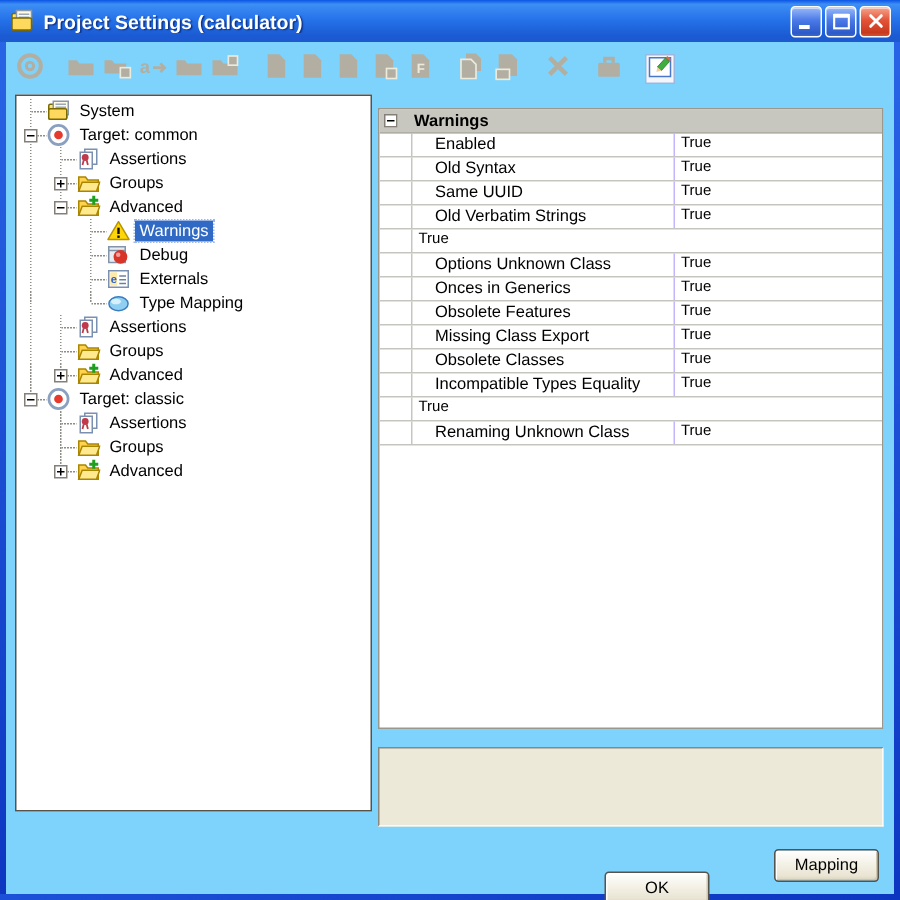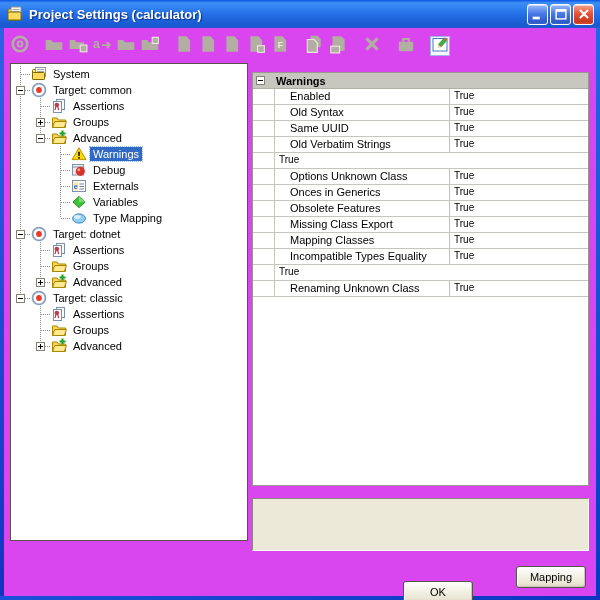--- a/index.html
+++ b/index.html
@@ -1,18 +1,18 @@
 <!DOCTYPE html>
 <html><head>
 <meta charset="utf-8">
 <style>
   html,body{margin:0;padding:0;background:#fff;}
   *{box-sizing:border-box;}
   .window{position:relative;width:600px;height:600px;font-family:"Liberation Sans",sans-serif;
-    background:#d946ef;overflow:hidden;}
+    background:#7dd3fc;overflow:hidden;}
   
   .frame-edge{position:absolute;background:linear-gradient(180deg,#2a66e8,#0d36c0);z-index:0;}
   .edge-left{left:0;top:0;bottom:0;width:4px;}
   .edge-right{right:0;top:0;bottom:0;width:4px;}
   .edge-bottom{left:0;right:0;bottom:0;height:4px;background:linear-gradient(90deg,#1c50d8,#0d36c0);}
   
   .titlebar{position:absolute;left:0;top:0;width:600px;height:28px;z-index:2;
     background:linear-gradient(180deg,#0b54e4 0%,#3d8ef5 10%,#2673ea 45%,#1a5ad2 86%,#1d59cf 100%);
     display:flex;align-items:center;padding:0 6px;}
   .titlebar .wicon{width:18px;height:18px;margin-right:5px;flex:none;}
@@ -329,55 +329,28 @@
             <line x1="8.5" y1="11" x2="13" y2="11" stroke="#6a80a0"></line>
           </svg></span>
         <span class="tlabel">Externals</span>
       </div>
       <div class="tree-row">
         <span class="tcol">
           <span class="vdot" style="height: 16px;"></span>
         </span>
         <span class="tcol"></span>
         <span class="tcol">
-          <span class="vdot" style="height: 16px;"></span>
-          <span class="hdot"></span>
-        </span>
-        <span class="ticon"><svg viewBox="0 0 16 16" width="16" height="16">
-            <path d="M8 2.4 L14 8 L8 13.6 L2 8 Z" fill="#3ec43a" stroke="#1d8c1d"></path>
-            <path d="M8 2.4 L14 8 H8 Z" fill="#7ade72"></path>
-          </svg></span>
-        <span class="tlabel">Variables</span>
-      </div>
-      <div class="tree-row">
-        <span class="tcol">
-          <span class="vdot" style="height: 16px;"></span>
-        </span>
-        <span class="tcol"></span>
-        <span class="tcol">
           <span class="vdot" style="height: 8px;"></span>
           <span class="hdot"></span>
         </span>
         <span class="ticon"><svg viewBox="0 0 16 16" width="16" height="16">
             <ellipse cx="8" cy="8.5" rx="6.4" ry="4.6" fill="#8fd0f2" stroke="#3a7ec0"></ellipse>
             <ellipse cx="6.3" cy="7" rx="3.4" ry="1.9" fill="#d8f0fb"></ellipse>
           </svg></span>
         <span class="tlabel">Type Mapping</span>
-      </div>
-      <div class="tree-row">
-        <span class="tcol">
-          <span class="vdot" style="height: 16px;"></span>
-          <span class="hdot"></span>
-          <span class="expbox"></span>
-        </span>
-        <span class="ticon"><svg viewBox="0 0 16 16" width="16" height="16">
-            <circle cx="8" cy="8" r="6.4" fill="#fff" stroke="#8aa0c0" stroke-width="1.8"></circle>
-            <circle cx="8" cy="8" r="2.9" fill="#e63a2e"></circle>
-          </svg></span>
-        <span class="tlabel">Target: dotnet</span>
       </div>
       <div class="tree-row">
         <span class="tcol">
           <span class="vdot" style="height: 16px;"></span>
         </span>
         <span class="tcol">
           <span class="vdot" style="height: 16px;"></span>
           <span class="hdot"></span>
         </span>
         <span class="ticon"><svg viewBox="0 0 16 16" width="16" height="16">
@@ -523,21 +496,21 @@
           <span class="gname">Obsolete Features</span>
           <span class="gvalue">True</span>
         </div>
         <div class="grid-row">
           <span class="gmargin"></span>
           <span class="gname">Missing Class Export</span>
           <span class="gvalue">True</span>
         </div>
         <div class="grid-row">
           <span class="gmargin"></span>
-          <span class="gname">Mapping Classes</span>
+          <span class="gname">Obsolete Classes</span>
           <span class="gvalue">True</span>
         </div>
         <div class="grid-row">
           <span class="gmargin"></span>
           <span class="gname">Incompatible Types Equality</span>
           <span class="gvalue">True</span>
         </div>
         <div class="grid-row">
           <span class="gmargin"></span>
           <span class="gvalue">True</span>

